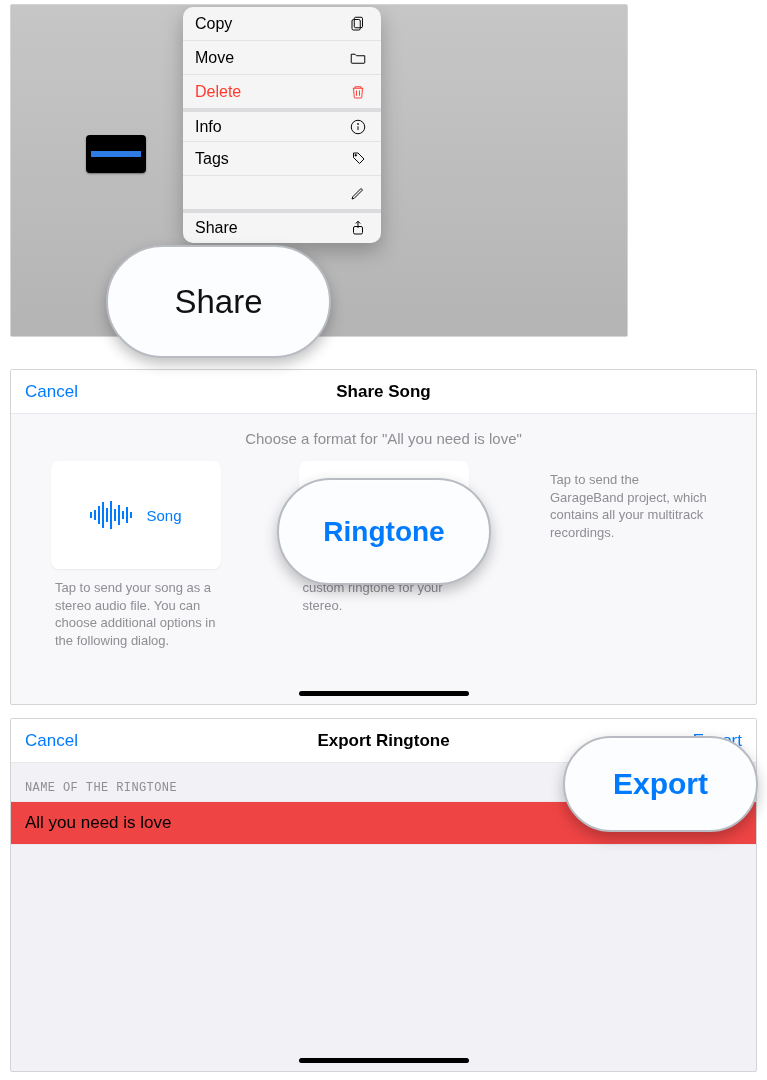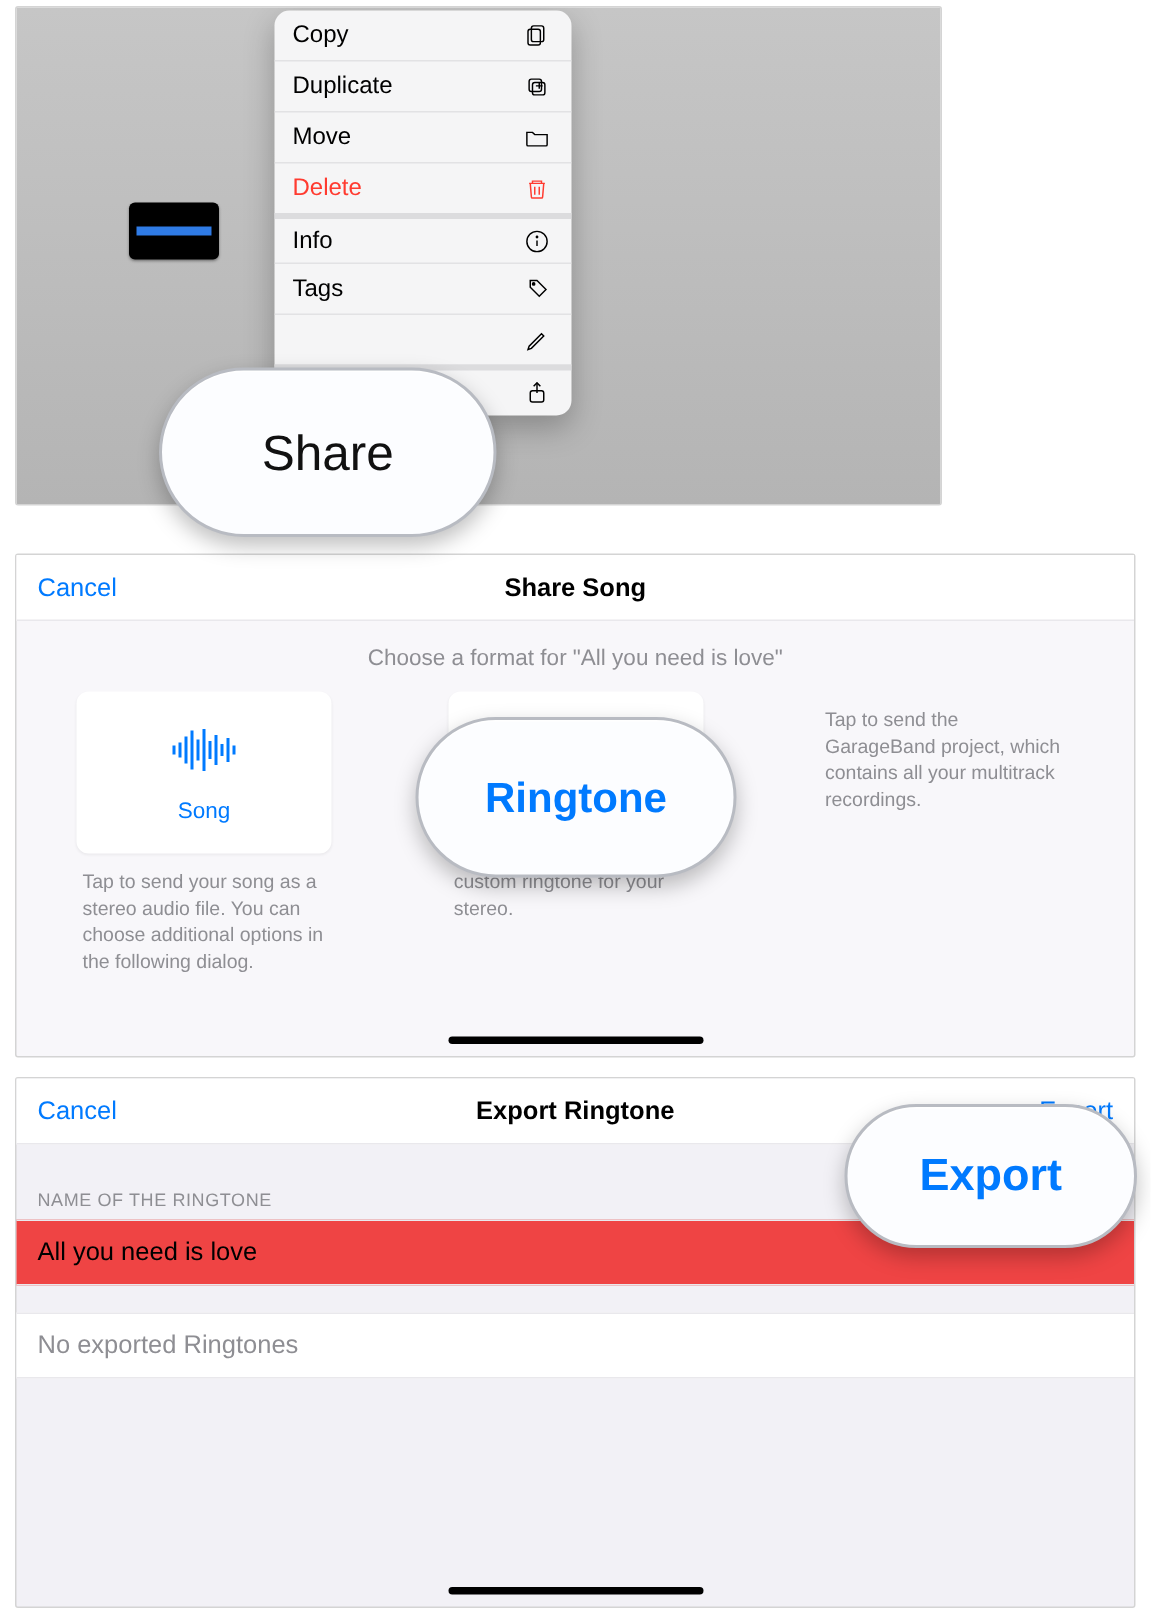--- a/index.html
+++ b/index.html
@@ -85,21 +85,21 @@
     }
     .cards {
       display: flex; justify-content: space-between;
       padding: 14px 40px 0 40px; gap: 20px;
     }
     .cardcol { width: 170px; }
     .card {
       height: 108px;
       background: #fff; border-radius: 8px;
       box-shadow: 0 1px 2px rgba(0,0,0,.06);
-      display: flex; flex-direction: column; align-items: center; justify-content: center;
+      display: flex; flex-direction: row; align-items: center; justify-content: center;
       gap: 14px;
     }
     .card-icon { height: 36px; display: flex; align-items: center; justify-content: center; color: #007aff; }
     .card-label { color: #007aff; font-size: 15px; }
     .card-desc { color: #8e8e93; font-size: 13px; line-height: 1.35; margin-top: 10px; padding: 0 4px; }
     .home-ind2 {
       position: absolute; bottom: 8px; left: 50%; transform: translateX(-50%);
       width: 170px; height: 5px; background: #000; border-radius: 3px;
     }
 
@@ -116,21 +116,22 @@
       height: 44px;
       background: #fff;
       border-bottom: 1px solid #e9e8ec;
       display: flex; align-items: center; justify-content: space-between;
       position: relative;
       padding: 0 14px;
     }
     .nav-export { color: #007aff; font-size: 17px; }
     .section-header {
       color: #8e8e93; font-size: 12px; letter-spacing: .4px;
-      padding: 30px 0 6px 14px;
+      padding: 18px 0 6px 14px;
+      font-family: Liberation Mono, monospace;
     }
     .text-cell {
       height: 44px; background: #ef4444; display: flex; align-items: center;
       font-size: 17px; padding: 0 14px;
       border-top: 1px solid #e9e8ec; border-bottom: 1px solid #e9e8ec;
     }
     .status-cell {
       height: 44px; background: #fff; display: flex; align-items: center;
       font-size: 17px; padding: 0 14px; color: #8e8e93;
       margin-top: 18px;
@@ -180,31 +181,20 @@
   <div class="thumb">
       <div class="wave"></div>
     </div>
   <div class="ctx-menu">
     <div class="ctx-item">
       <span>Copy</span>
       <span class="ctx-icon">
         <svg viewBox="0 0 24 24">
             <rect x="7" y="3" width="11" height="14" rx="2"></rect>
             <rect x="4" y="6" width="11" height="14" rx="2"></rect>
-          </svg>
-      </span>
-    </div>
-    <div class="ctx-item">
-      <span>Duplicate</span>
-      <span class="ctx-icon">
-        <svg viewBox="0 0 24 24">
-            <rect x="5" y="5" width="11" height="11" rx="2"></rect>
-            <rect x="8" y="8" width="11" height="11" rx="2"></rect>
-            <line x1="11" y1="11" x2="17" y2="11"></line>
-            <line x1="14" y1="8.5" x2="14" y2="13.5"></line>
           </svg>
       </span>
     </div>
     <div class="ctx-item">
       <span>Move</span>
       <span class="ctx-icon">
         <svg viewBox="0 0 24 24">
             <path d="M3 7h5l2 2h11v9a1 1 0 0 1-1 1H4a1 1 0 0 1-1-1V7z"></path>
           </svg>
       </span>
@@ -309,19 +299,18 @@
 </div>
 
 <div class="panel3">
   <div class="nav-bar3">
     <span class="nav-cancel">Cancel</span>
     <span class="nav-title">Export Ringtone</span>
     <span class="nav-export">Export</span>
   </div>
   <div class="section-header">NAME OF THE RINGTONE</div>
   <div class="text-cell">All you need is love</div>
-  <div class="status-cell">No exported Ringtones</div>
   <div class="home-ind3"></div>
 </div>
 
 <div class="callout callout-share">Share</div>
 <div class="callout callout-ringtone">Ringtone</div>
 <div class="callout callout-export">Export</div>
 
 </body></html>

